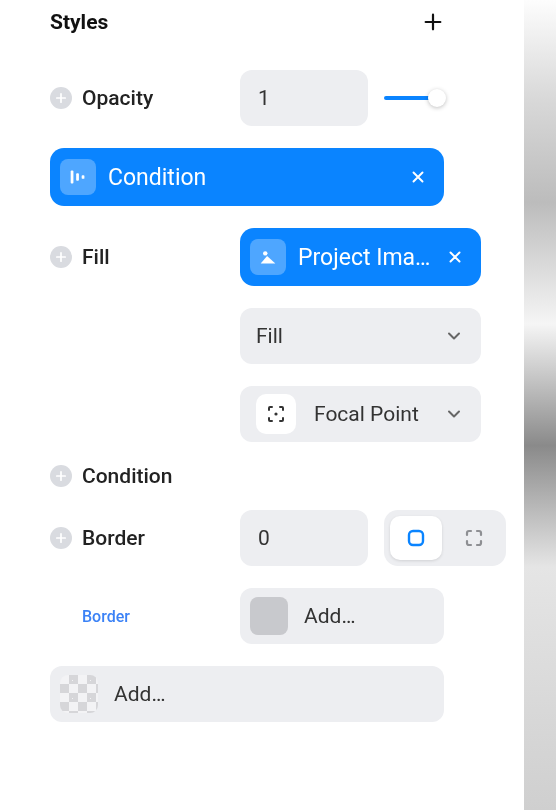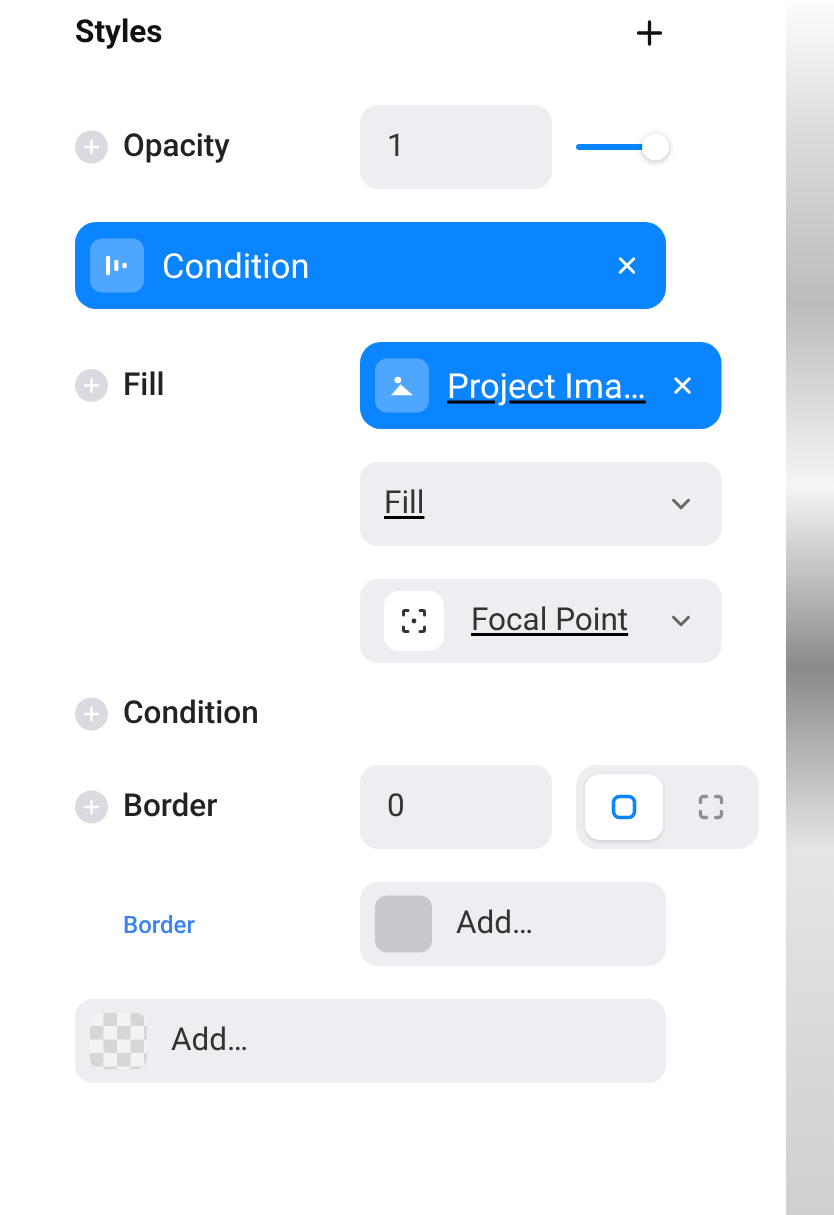--- a/index.html
+++ b/index.html
@@ -77,21 +77,20 @@
   display: flex;
   align-items: center;
   gap: 16px;
   flex: 1;
 }
 .controls-col {
   display: flex;
   flex-direction: column;
   gap: 22px;
   flex: 1;
-  text-decoration: underline;
 }
 .input-box {
   background: #edeef1;
   border-radius: 12px;
   height: 56px;
   padding: 0 18px;
   font-size: 21px;
   color: #333;
   display: flex;
   align-items: center;

